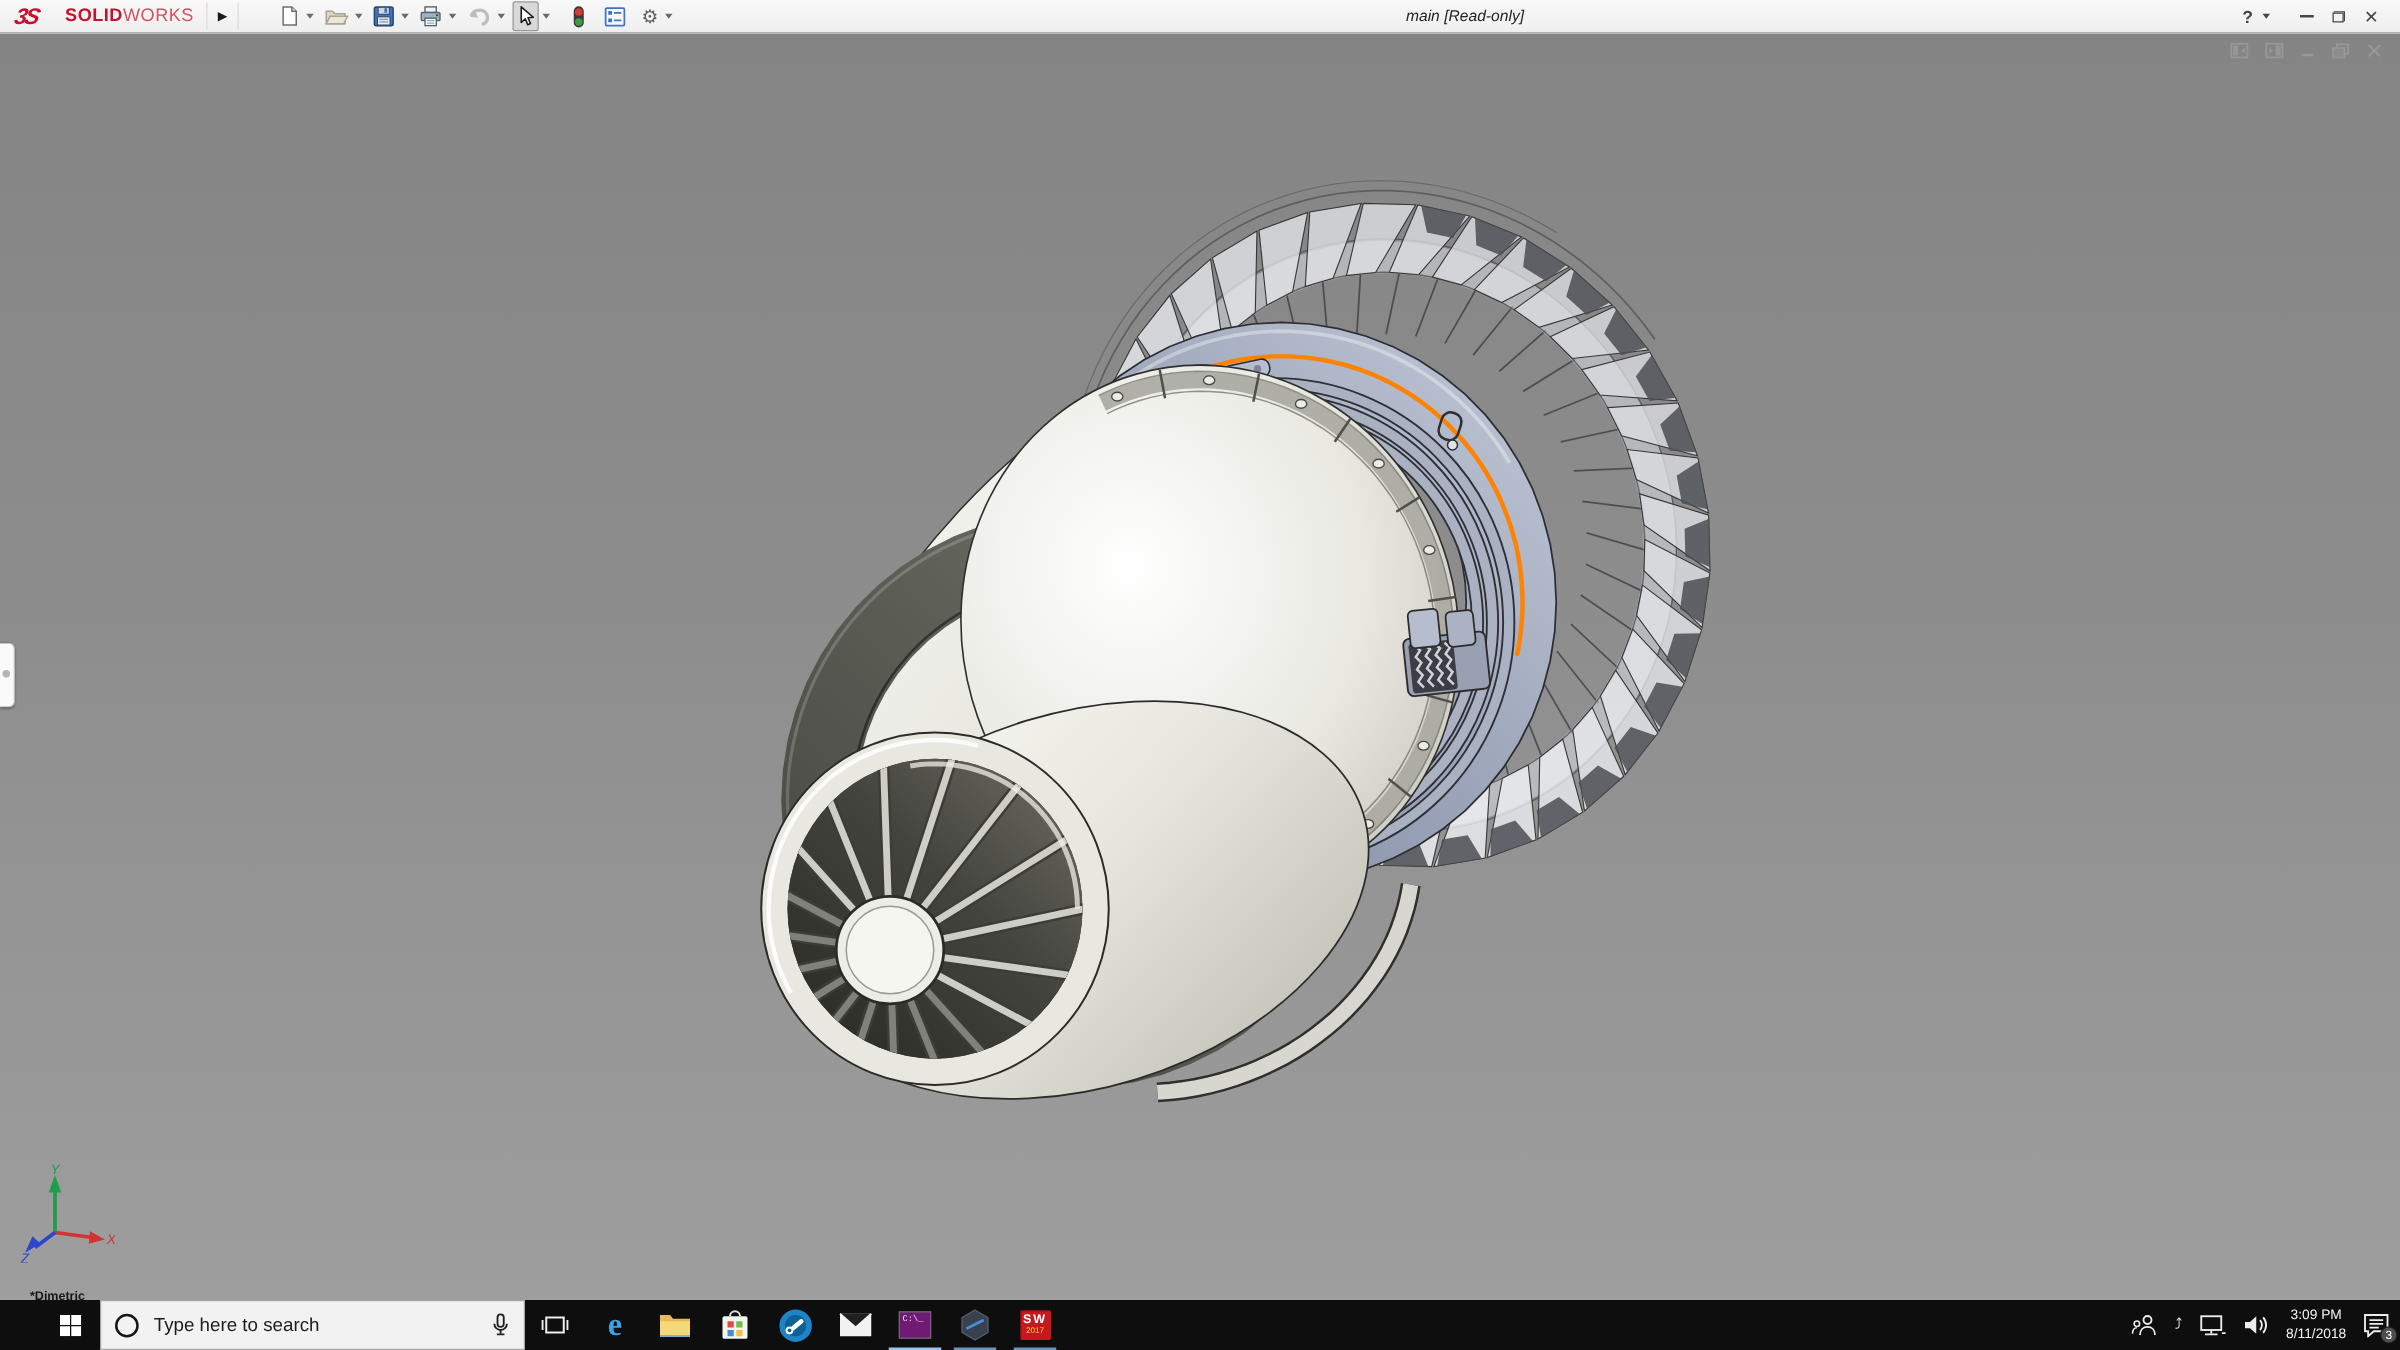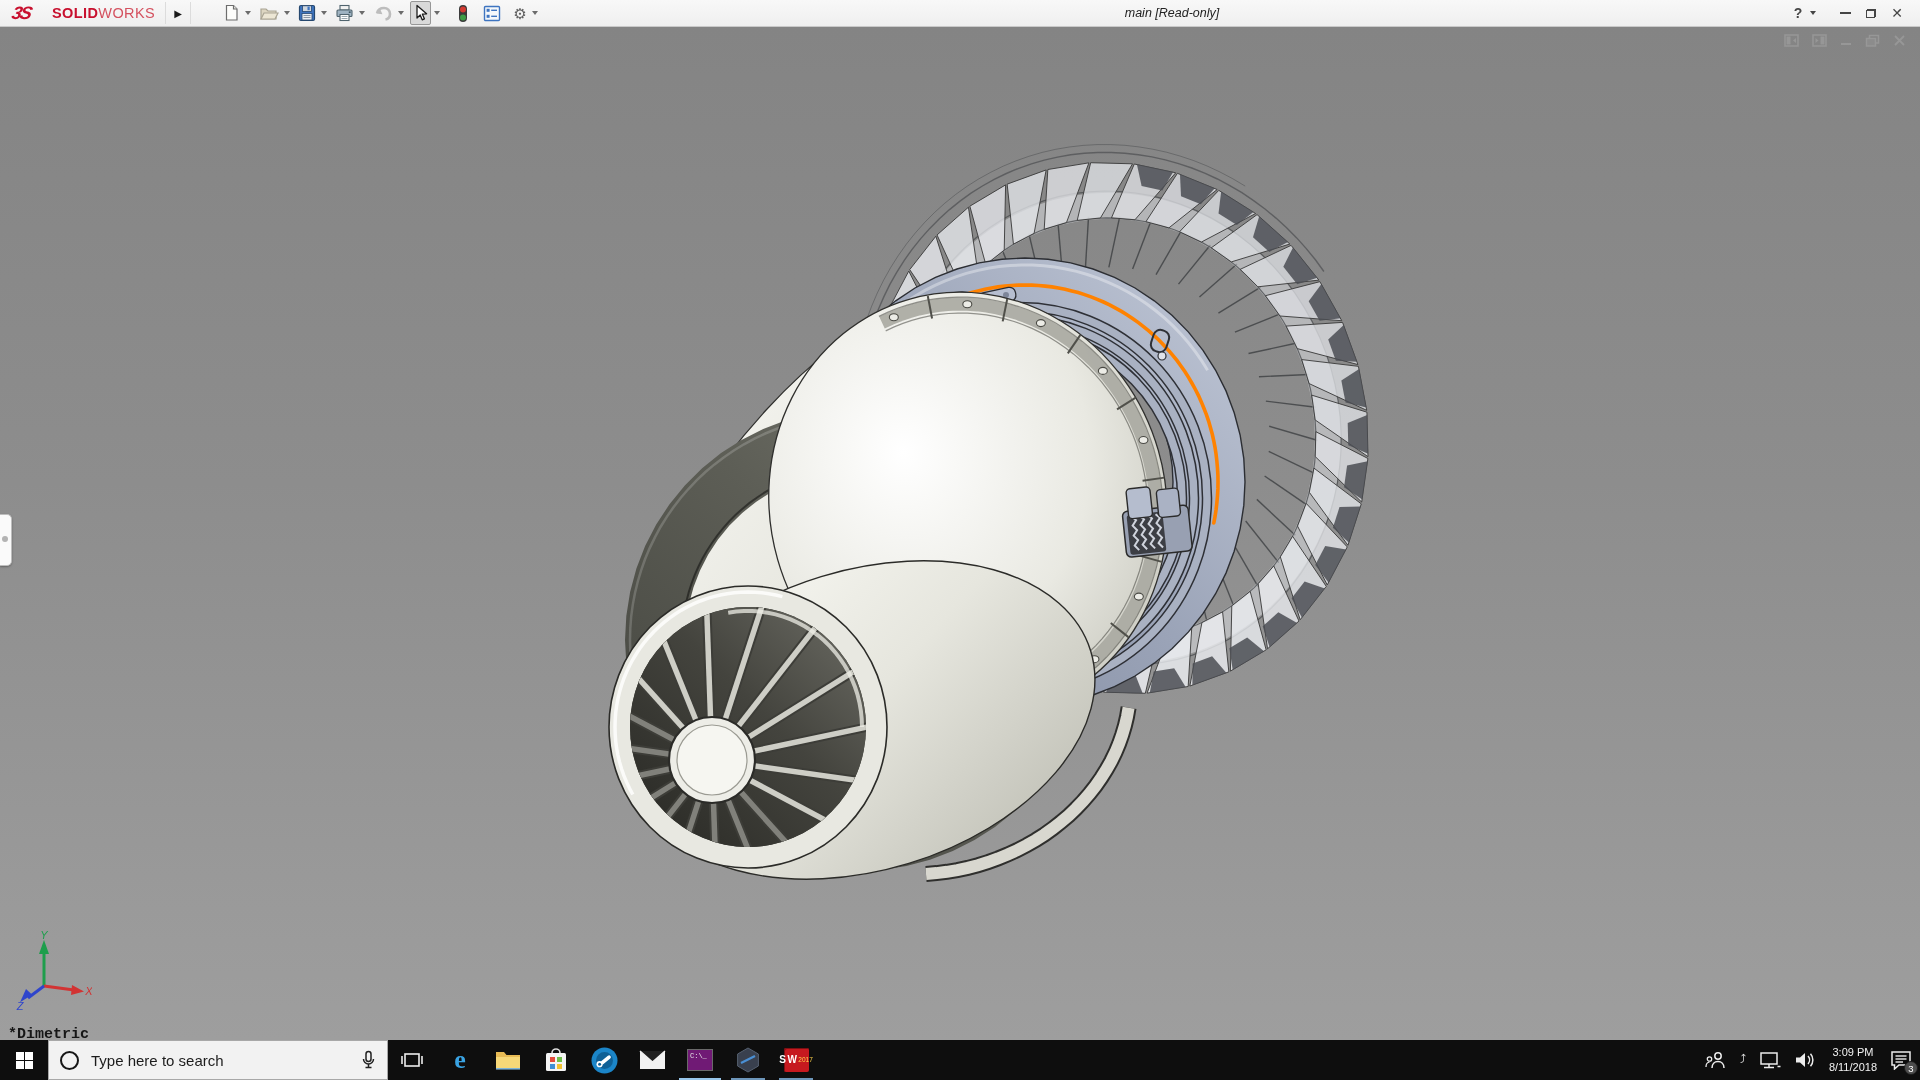--- a/index.html
+++ b/index.html
@@ -39,44 +39,44 @@
   .viewport{position:absolute;top:26px;left:0;width:1920px;height:1014px;
             background:linear-gradient(180deg,#848484 0%,#8d8d8d 45%,#9e9e9e 100%);overflow:hidden;z-index:1;}
   .engine-svg{position:absolute;inset:0;width:100%;height:100%;}
   .ghost-controls{position:absolute;top:8px;right:14px;display:flex;gap:13px;align-items:center;opacity:.8;}
   .ghost-controls svg{display:block;}
   .flyout-tab{position:absolute;left:0;top:488px;width:11px;height:50px;background:#fafafa;
               border:1px solid #bdbdbd;border-left:none;border-radius:0 5px 5px 0;
               box-shadow:0 1px 2px rgba(0,0,0,.3);}
   .flyout-tab::after{content:"";position:absolute;left:2px;top:21px;width:6px;height:6px;border-radius:50%;
               background:#b3b3b3;}
-  .view-label{position:absolute;left:8px;bottom:-3px;font-size:15px;font-weight:bold;color:#161616;font-family:Liberation Mono, monospace;}
+  .view-label{position:absolute;left:24px;bottom:-3px;font-size:10px;font-weight:bold;color:#161616;}
   .triad{position:absolute;left:14px;bottom:30px;}
 
   
   .taskbar{position:absolute;bottom:0;left:0;right:0;height:40px;background:#0e0e0e;display:flex;
-           align-items:stretch;z-index:40;}
+           align-items:stretch;z-index:40;padding-left:32px;}
   .start{width:48px;display:flex;align-items:center;justify-content:center;}
   .search{width:340px;background:#f2f2f2;border:1px solid #a8a8a8;box-sizing:border-box;
           display:flex;align-items:center;gap:12px;padding:0 11px;}
   .cortana-ring{width:19px;height:19px;border:2.5px solid #161616;border-radius:50%;box-sizing:border-box;flex:none;}
   .search-text{font-size:15px;color:#1c1c1c;flex:1;white-space:nowrap;}
   .tb-icon{width:48px;position:relative;display:flex;align-items:center;justify-content:center;}
   .tb-underline{position:absolute;bottom:0;left:7px;right:7px;height:2px;background:#6d96ba;}
   .tb-underline.active{left:3px;right:3px;height:2.5px;background:#98c6ea;}
   .tray{margin-left:auto;display:flex;align-items:center;gap:13px;padding-right:8px;color:#ececec;}
   .tray .chev{font-size:12px;color:#e8e8e8;transform:translateY(-1px);}
   .clock{font-size:11px;line-height:1.35;text-align:center;color:#f2f2f2;}
   .notif{position:relative;display:flex;align-items:center;}
   .badge{position:absolute;right:-6px;bottom:-5px;min-width:14px;height:14px;border-radius:50%;
          background:#4e4e4e;color:#fff;font-size:9.5px;display:flex;align-items:center;justify-content:center;
          border:1px solid #1c1c1c;box-sizing:border-box;}
   .cmd-face{width:26px;height:22px;background:#701a75;border:1px solid #6a6a6a;box-sizing:border-box;
             font-family:"Liberation Mono",monospace;font-size:7px;color:#e8e8e8;padding:2px 0 0 2px;}
-  .sw-face{width:25px;height:24px;background:#c6191f;border-radius:2px;display:flex;flex-direction:row;
+  .sw-face{width:25px;height:24px;background:#c6191f;border-radius:2px;display:flex;flex-direction:column;
            align-items:center;justify-content:center;box-shadow:1px 1px 0 #7e0f12 inset;}
   .sw-face .sw{color:#fff;font-weight:bold;font-size:10px;letter-spacing:1.5px;line-height:1;}
   .sw-face .yr{color:#ffd24a;font-size:6.5px;line-height:1;margin-top:1px;}
 </style>
 </head>
 <body>
 
 <div class="titlebar">
   <div class="logo">
     <span class="logo-mark">3S</span>

